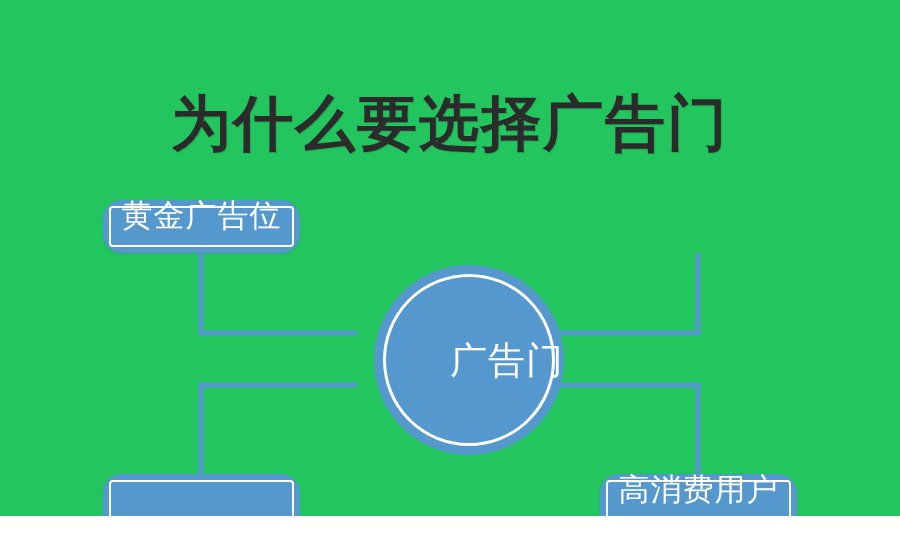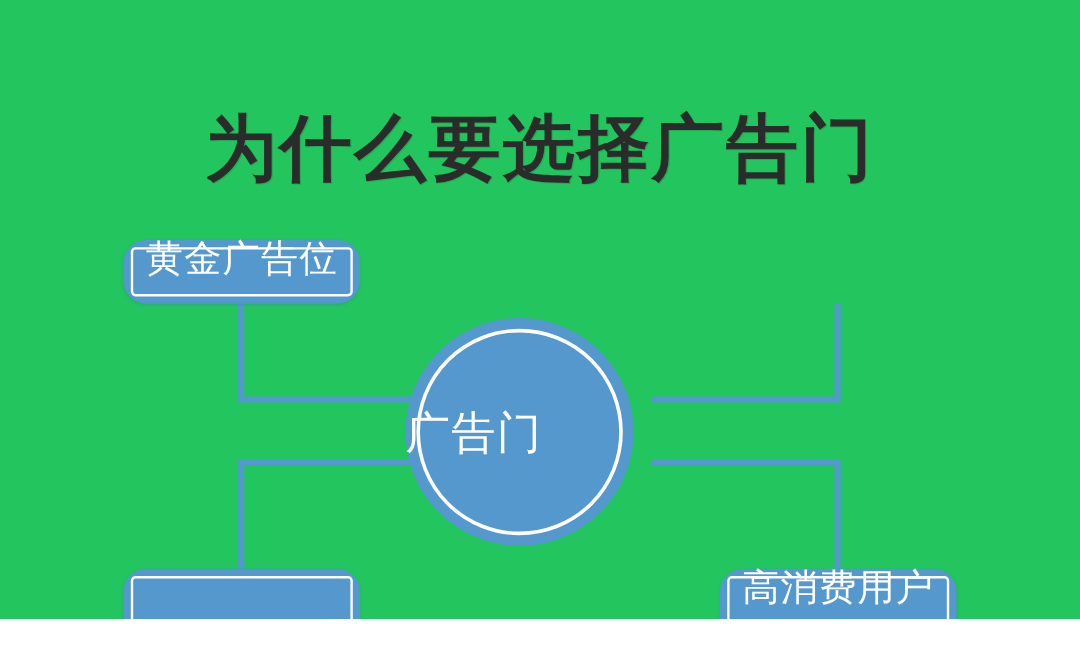--- a/index.html
+++ b/index.html
@@ -78,30 +78,30 @@
   }
 
   #box-tl { left: 103px; top: 200px; width: 197px; height: 53px; }
   #box-tr { left: 600px; top: 200px; width: 197px; height: 53px; }
   #box-bl { left: 103px; top: 474px; width: 197px; height: 60px; }
   #box-br { left: 600px; top: 474px; width: 197px; height: 60px; }
 
   
   #center-node {
     position: absolute;
-    left: 338px;
+    left: 374px;
     top: 265px;
     width: 190px;
     height: 190px;
     box-sizing: border-box;
     border-radius: 50%;
     background: #5498ce;
     display: flex;
     align-items: center;
-    justify-content: flex-start;
+    justify-content: flex-end;
   }
   #center-node .inner-ring {
     position: absolute;
     left: 9px;
     top: 9px;
     right: 9px;
     bottom: 9px;
     border: 3px solid #ffffff;
     border-radius: 50%;
     pointer-events: none;

